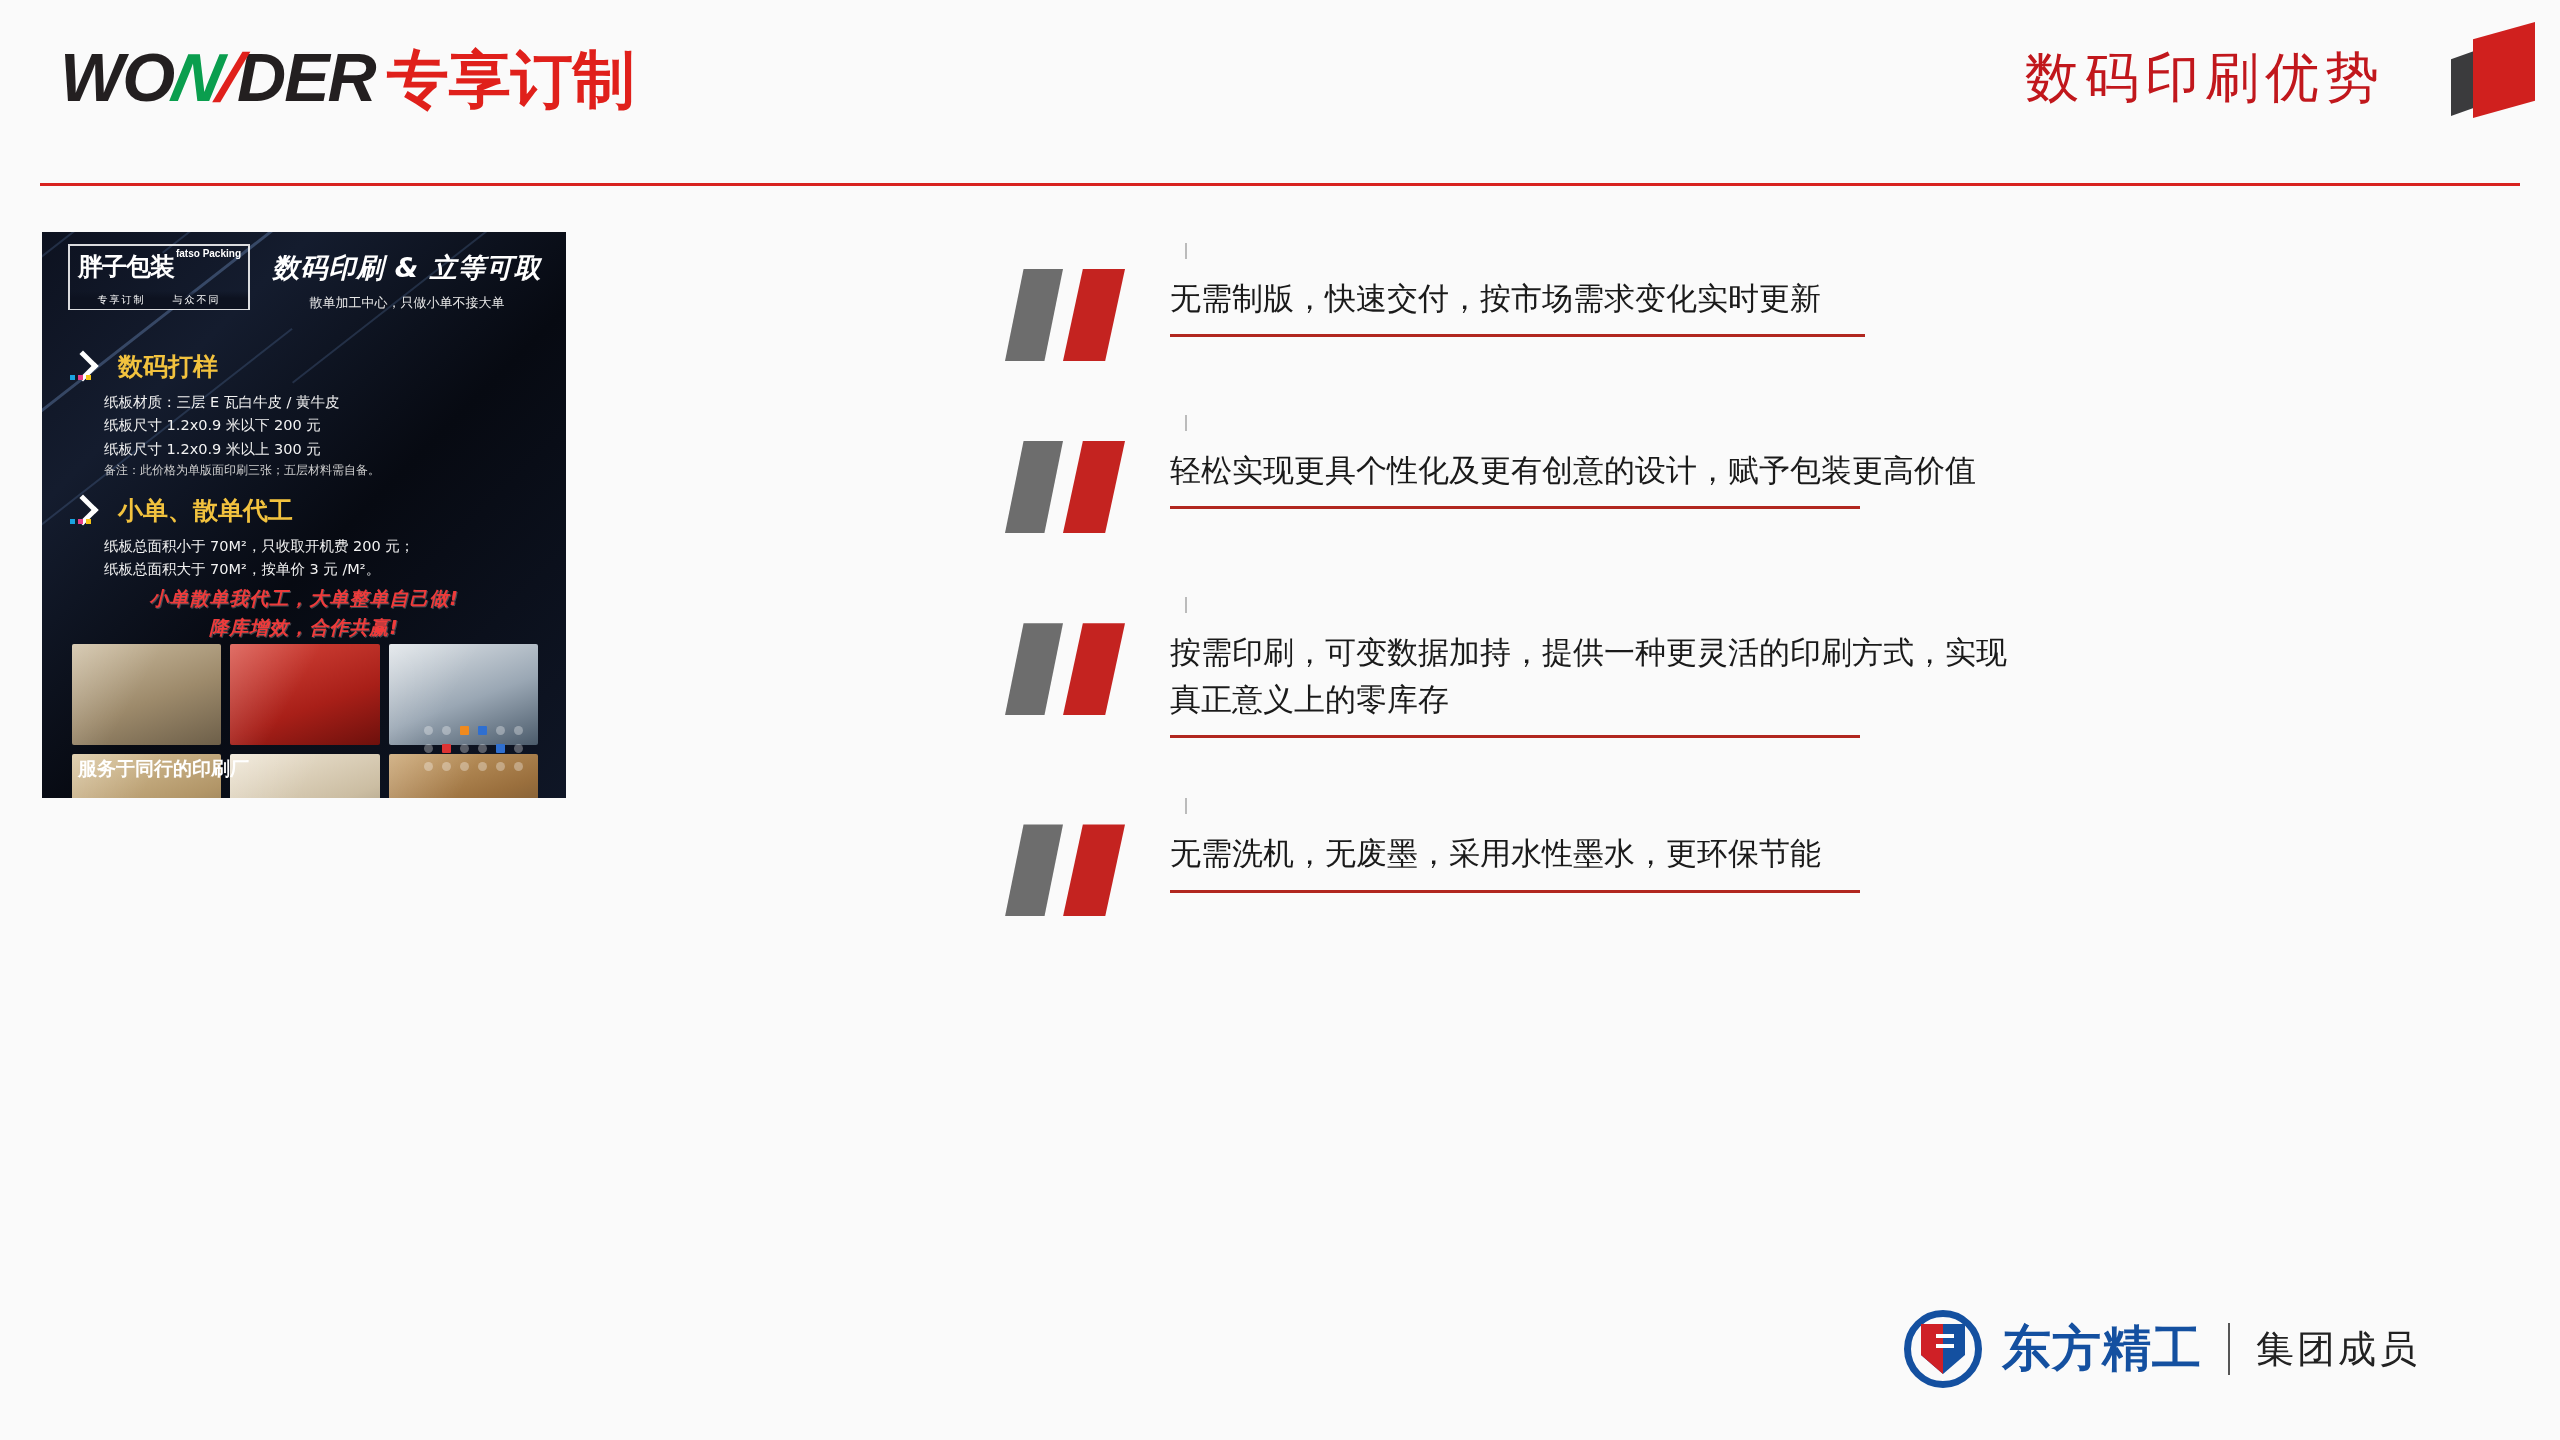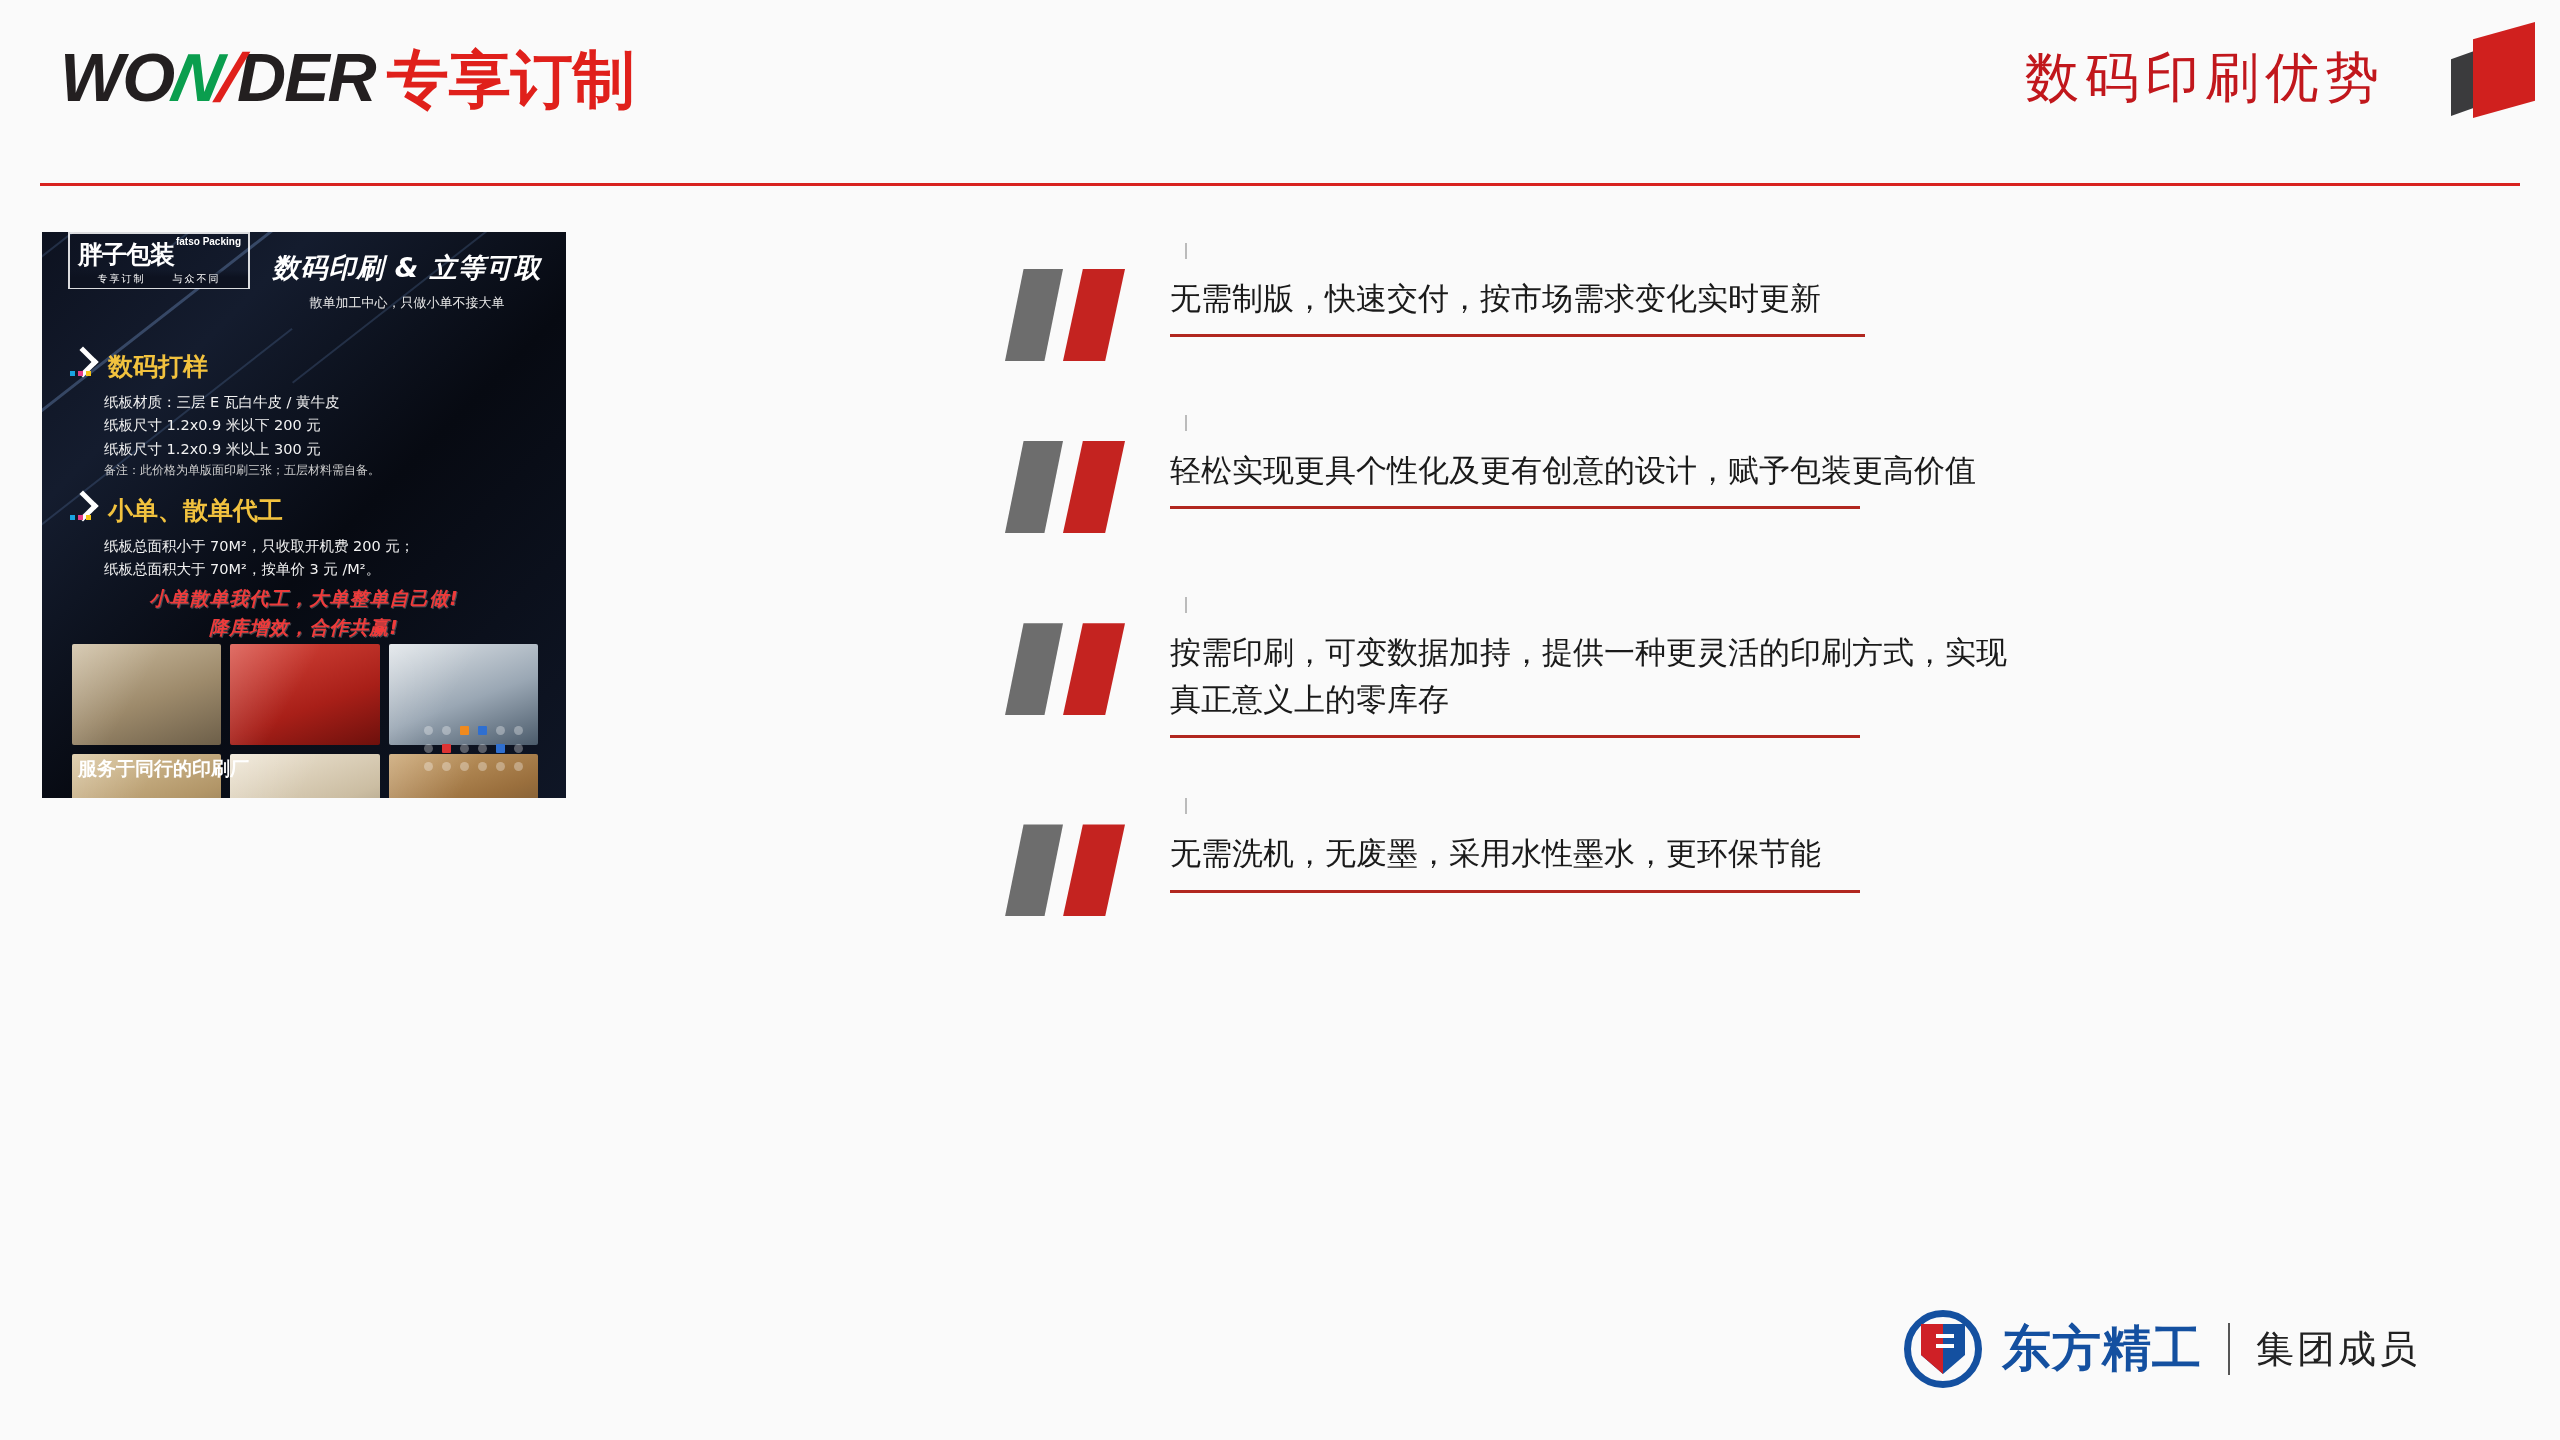--- a/index.html
+++ b/index.html
@@ -60,21 +60,21 @@
     position:absolute; background:rgba(120,160,220,.20);
     transform:rotate(-38deg); transform-origin:left top;
   }
   .ps1 { left:-60px; top:70px;  width:460px; height:2px; }
   .ps2 { left:-30px; top:200px; width:560px; height:3px; background:rgba(140,180,240,.30); }
   .ps3 { left:120px; top:20px;  width:520px; height:2px; }
   .ps4 { left:250px; top:150px; width:420px; height:2px; }
   .ps5 { left:-50px; top:330px; width:380px; height:2px; }
 
   .poster-logo {
-    position:absolute; left:26px; top:0; width:182px; height:57px;
+    position:absolute; left:26px; top:12px; width:182px; height:66px;
     border:2px solid rgba(255,255,255,.85);
     text-decoration:underline;
   }
   .pl-main {
     position:absolute; left:8px; top:4px; right:6px;
     font-size:25px; font-weight:bold; color:#fff; white-space:nowrap;
     font-family:"DejaVu Sans",sans-serif; letter-spacing:-1px;
   }
   .pl-en {
     position:absolute; right:7px; top:2px; font-size:10px;
@@ -92,21 +92,21 @@
   .phr-title {
     font-size:27px; font-weight:bold; color:#fff; white-space:nowrap;
     font-family:"DejaVu Sans",sans-serif; letter-spacing:1px;font-style:italic;
   }
   .phr-sub {
     margin-top:8px; font-size:13px; color:#e8e8e8; white-space:nowrap;
     font-family:"DejaVu Sans",sans-serif;
   }
 
   .sec { position:absolute; left:28px; width:470px; }
-  .sec-head { display:flex; }
+  .sec-head { display:flex; align-items:center; gap:10px; }
   .arrow-ico { width:38px; height:26px; position:relative; flex:none; }
   .arrow-ico .av {
     position:absolute; left:2px; top:1px; width:22px; height:22px;
     border-top:5px solid #fff; border-right:5px solid #fff;
     transform:rotate(45deg) skewX(0deg);
   }
   .arrow-ico .dot { position:absolute; width:5px; height:5px; bottom:0; }
   .d1 { left:0;  background:#19a3e0; }
   .d2 { left:8px; background:#e8408a; }
   .d3 { left:16px; background:#f5c518; }

